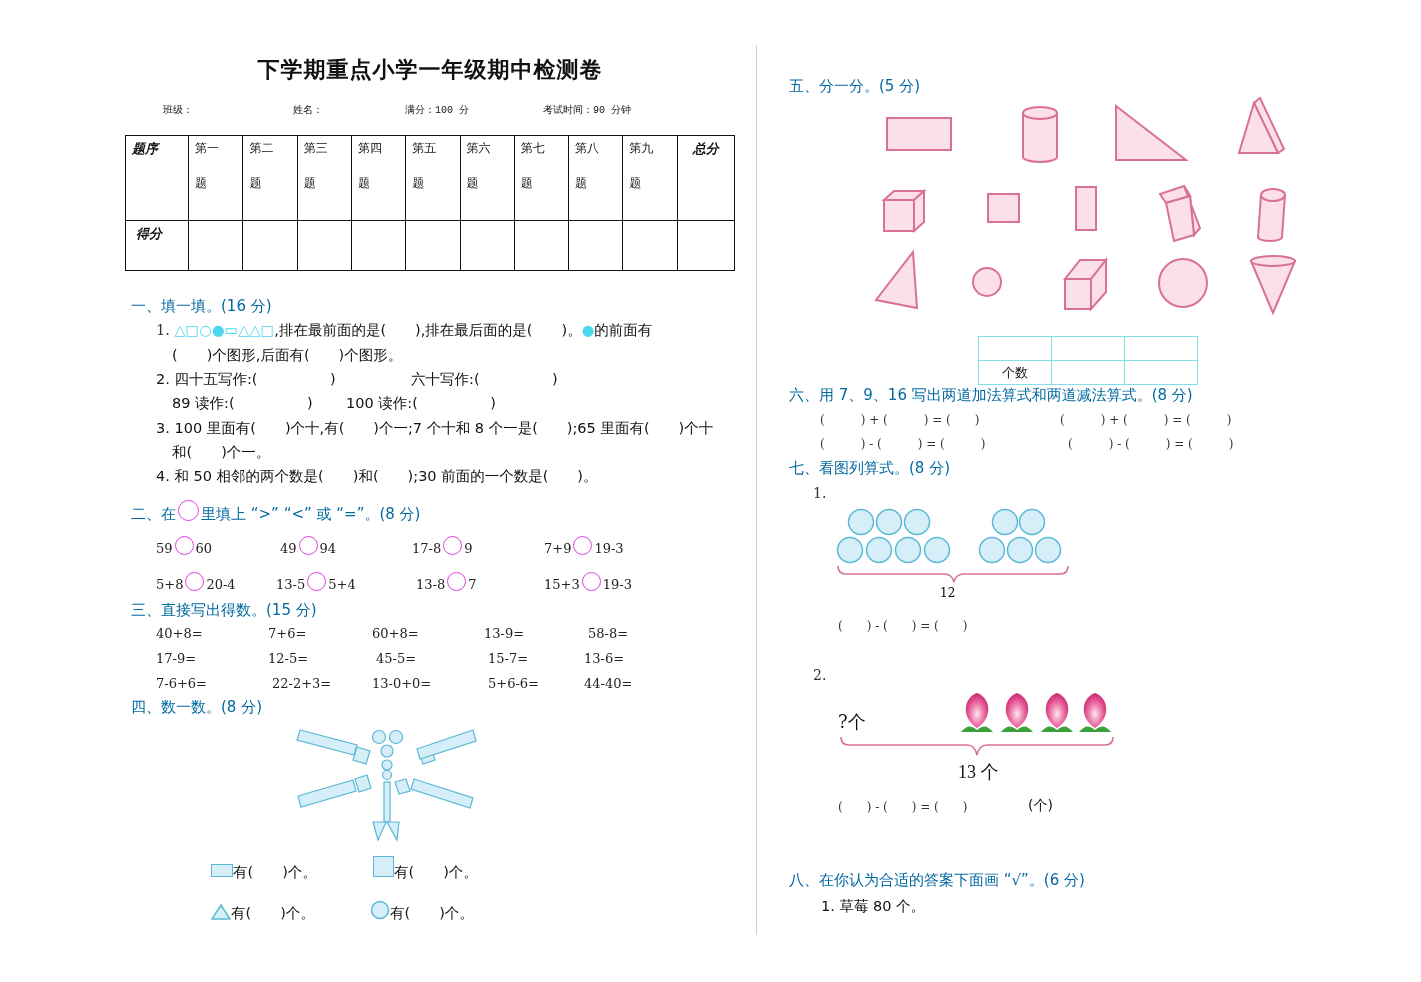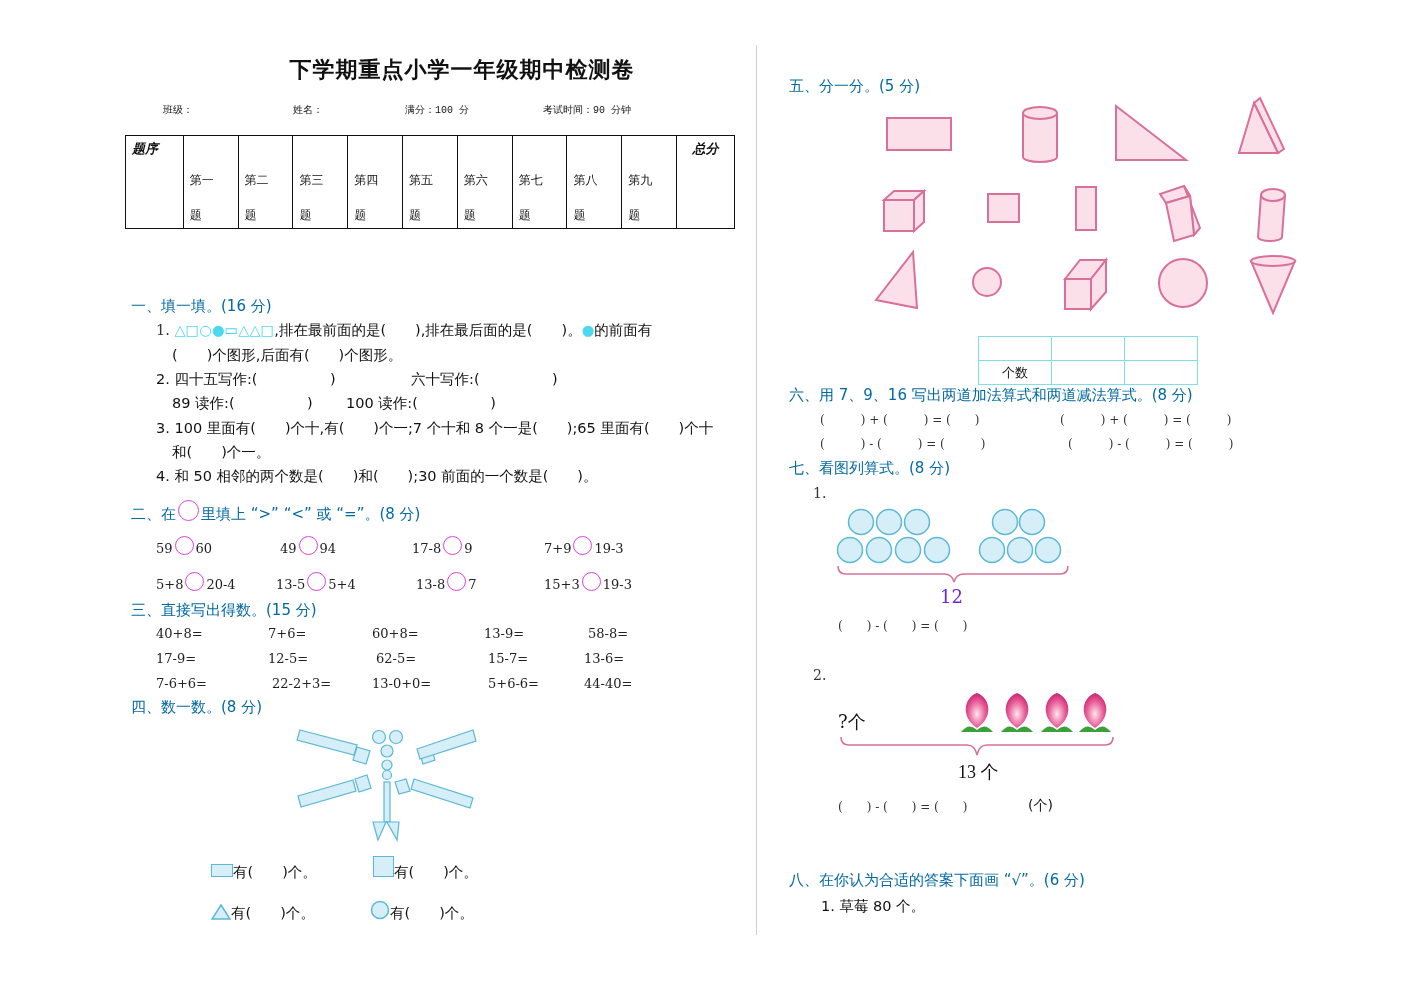--- a/index.html
+++ b/index.html
@@ -1,25 +1,25 @@
 <!DOCTYPE html>
 <html><head>
 <meta charset="utf-8">
 <style>
   html,body{margin:0;padding:0;background:#fff;}
   body{width:1421px;height:982px;position:relative;overflow:hidden;font-family:"DejaVu Sans","Liberation Sans",sans-serif;color:#111;}
   .abs{position:absolute;}
-  .title{left:0;width:860px;top:55px;text-align:center;font-size:22px;font-weight:bold;letter-spacing:1px;margin-left:32px;}
+  .title{left:0;width:860px;top:55px;text-align:center;font-size:22px;font-weight:bold;letter-spacing:1px;}
   .info{top:103px;font-size:10px;font-family:Liberation Mono, monospace;}
   table.score{position:absolute;left:125px;top:135px;border-collapse:collapse;width:610px;}
   table.score td{border:1px solid #111;vertical-align:top;font-size:13px;padding:4px 6px;}
   table.score tr.r1 td{height:76px;}
   table.score tr.r2 td{height:41px;}
   .cellhead{font-weight:bold;font-size:14px;font-style:italic;}
-  .c2{display:flex;flex-direction:column;justify-content:space-between;height:52px;font-family:"DejaVu Serif","Liberation Serif",serif;font-size:12px;margin-top:32px;}
+  .c2{display:flex;flex-direction:column;justify-content:space-between;height:52px;font-family:"DejaVu Serif","Liberation Serif",serif;font-size:12px;}
   .sec{font-size:15px;color:#0369a1;}
   .line{font-size:14.5px;}
   .num{font-family:"DejaVu Serif","Liberation Serif",serif;color:#333;}
   .ring{display:inline-block;width:17px;height:17px;border:1.5px solid #e040e0;border-radius:50%;vertical-align:-2px;margin:0 2px;}
   .eq{font-family:"DejaVu Serif","Liberation Serif",serif;font-size:13px;color:#222;}
   .divider{left:756px;top:45px;width:1px;height:890px;background:#d0d0d0;}
   .cyan{color:#4dd8f0;}
   .paren{font-size:12px;color:#333;font-family:"DejaVu Serif","Liberation Serif",serif;white-space:pre;}
   table.count{position:absolute;left:978px;top:336px;border-collapse:collapse;}
   table.count td{border:1px solid #7fe0ea;width:70px;height:21px;font-size:13px;text-align:center;}
@@ -86,20 +86,33 @@
           </div>
         </td>
     <td>
           <div class="c2">
             <span>第九</span>
             <span>题</span>
           </div>
         </td>
     <td class="cellhead" style="text-align:center">总分</td>
   </tr>
+  <tr class="r2">
+    <td class="cellhead" style="padding-left:10px">得分</td>
+    <td></td>
+        <td></td>
+    <td></td>
+        <td></td>
+    <td></td>
+        <td></td>
+    <td></td>
+        <td></td>
+    <td></td>
+        <td></td>
+  </tr>
 </tbody>
   </table>
 
 <div class="abs sec" style="left:131px;top:297px">一、填一填。(16 分)</div>
 <div class="abs line" style="left:156px;top:321px;white-space:nowrap">
   <span class="num">1.</span>
   <span class="cyan">△□○●▭△△□</span><span>,排在最前面的是(　　),排在最后面的是(　　)。</span><span class="cyan">●</span><span>的前面有</span>
 </div>
 <div class="abs line" style="left:172px;top:346px">(　　)个图形,后面有(　　)个图形。</div>
 <div class="abs line" style="left:156px;top:370px">2. 四十五写作:(　　　　　)</div>
@@ -123,21 +136,21 @@
 <div class="abs eq" style="left:544px;top:572px"><span>15+3</span><span class="ring"></span><span>19-3</span></div>
 
 <div class="abs sec" style="left:131px;top:601px">三、直接写出得数。(15 分)</div>
 <div class="abs eq" style="left:156px;top:626px">40+8=</div>
 <div class="abs eq" style="left:268px;top:626px">7+6=</div>
 <div class="abs eq" style="left:372px;top:626px">60+8=</div>
 <div class="abs eq" style="left:484px;top:626px">13-9=</div>
 <div class="abs eq" style="left:588px;top:626px">58-8=</div>
 <div class="abs eq" style="left:156px;top:651px">17-9=</div>
 <div class="abs eq" style="left:268px;top:651px">12-5=</div>
-<div class="abs eq" style="left:376px;top:651px">62-5=</div>
+<div class="abs eq" style="left:376px;top:651px">45-5=</div>
 <div class="abs eq" style="left:488px;top:651px">15-7=</div>
 <div class="abs eq" style="left:584px;top:651px">13-6=</div>
 <div class="abs eq" style="left:156px;top:676px">7-6+6=</div>
 <div class="abs eq" style="left:272px;top:676px">22-2+3=</div>
 <div class="abs eq" style="left:372px;top:676px">13-0+0=</div>
 <div class="abs eq" style="left:488px;top:676px">5+6-6=</div>
 <div class="abs eq" style="left:584px;top:676px">44-40=</div>
 
 <div class="abs sec" style="left:131px;top:698px">四、数一数。(8 分)</div>
 <svg class="abs" style="left:295px;top:722px" width="190" height="120">
@@ -258,21 +271,21 @@
       <circle cx="76" cy="47" r="12.5"></circle>
       <circle cx="105" cy="47" r="12.5"></circle>
     <circle cx="173" cy="19" r="12.5"></circle>
       <circle cx="200" cy="19" r="12.5"></circle>
     <circle cx="160" cy="47" r="12.5"></circle>
       <circle cx="188" cy="47" r="12.5"></circle>
       <circle cx="216" cy="47" r="12.5"></circle>
   </g>
   <path d="M6,63 q0,8 8,8 h98 q8,0 10,8 q2,-8 10,-8 h96 q8,0 8,-8" fill="none" stroke="#d9709a" stroke-width="1.6"></path>
 </svg>
-<div class="abs num" style="left:940px;top:586px;font-size:18px;color:#6d28d9">12</div>
+<div class="abs num" style="left:940px;top:586px;font-size:12px;color:#000000">12</div>
 <div class="abs paren" style="left:838px;top:618px">(　　) - (　　) = (　　)</div>
 
 <div class="abs num" style="left:813px;top:667px;font-size:14px">2.</div>
 <div class="abs" style="left:838px;top:710px;font-size:18px;font-family:'DejaVu Serif','Liberation Serif',serif">?个</div>
 <svg class="abs" style="left:955px;top:690px" width="165" height="50">
   <defs>
     <radialGradient id="pg" cx="50%" cy="60%" r="60%">
       <stop offset="0%" stop-color="#fde6ee"></stop>
         <stop offset="60%" stop-color="#e8609a"></stop>
         <stop offset="100%" stop-color="#c8246e"></stop>

